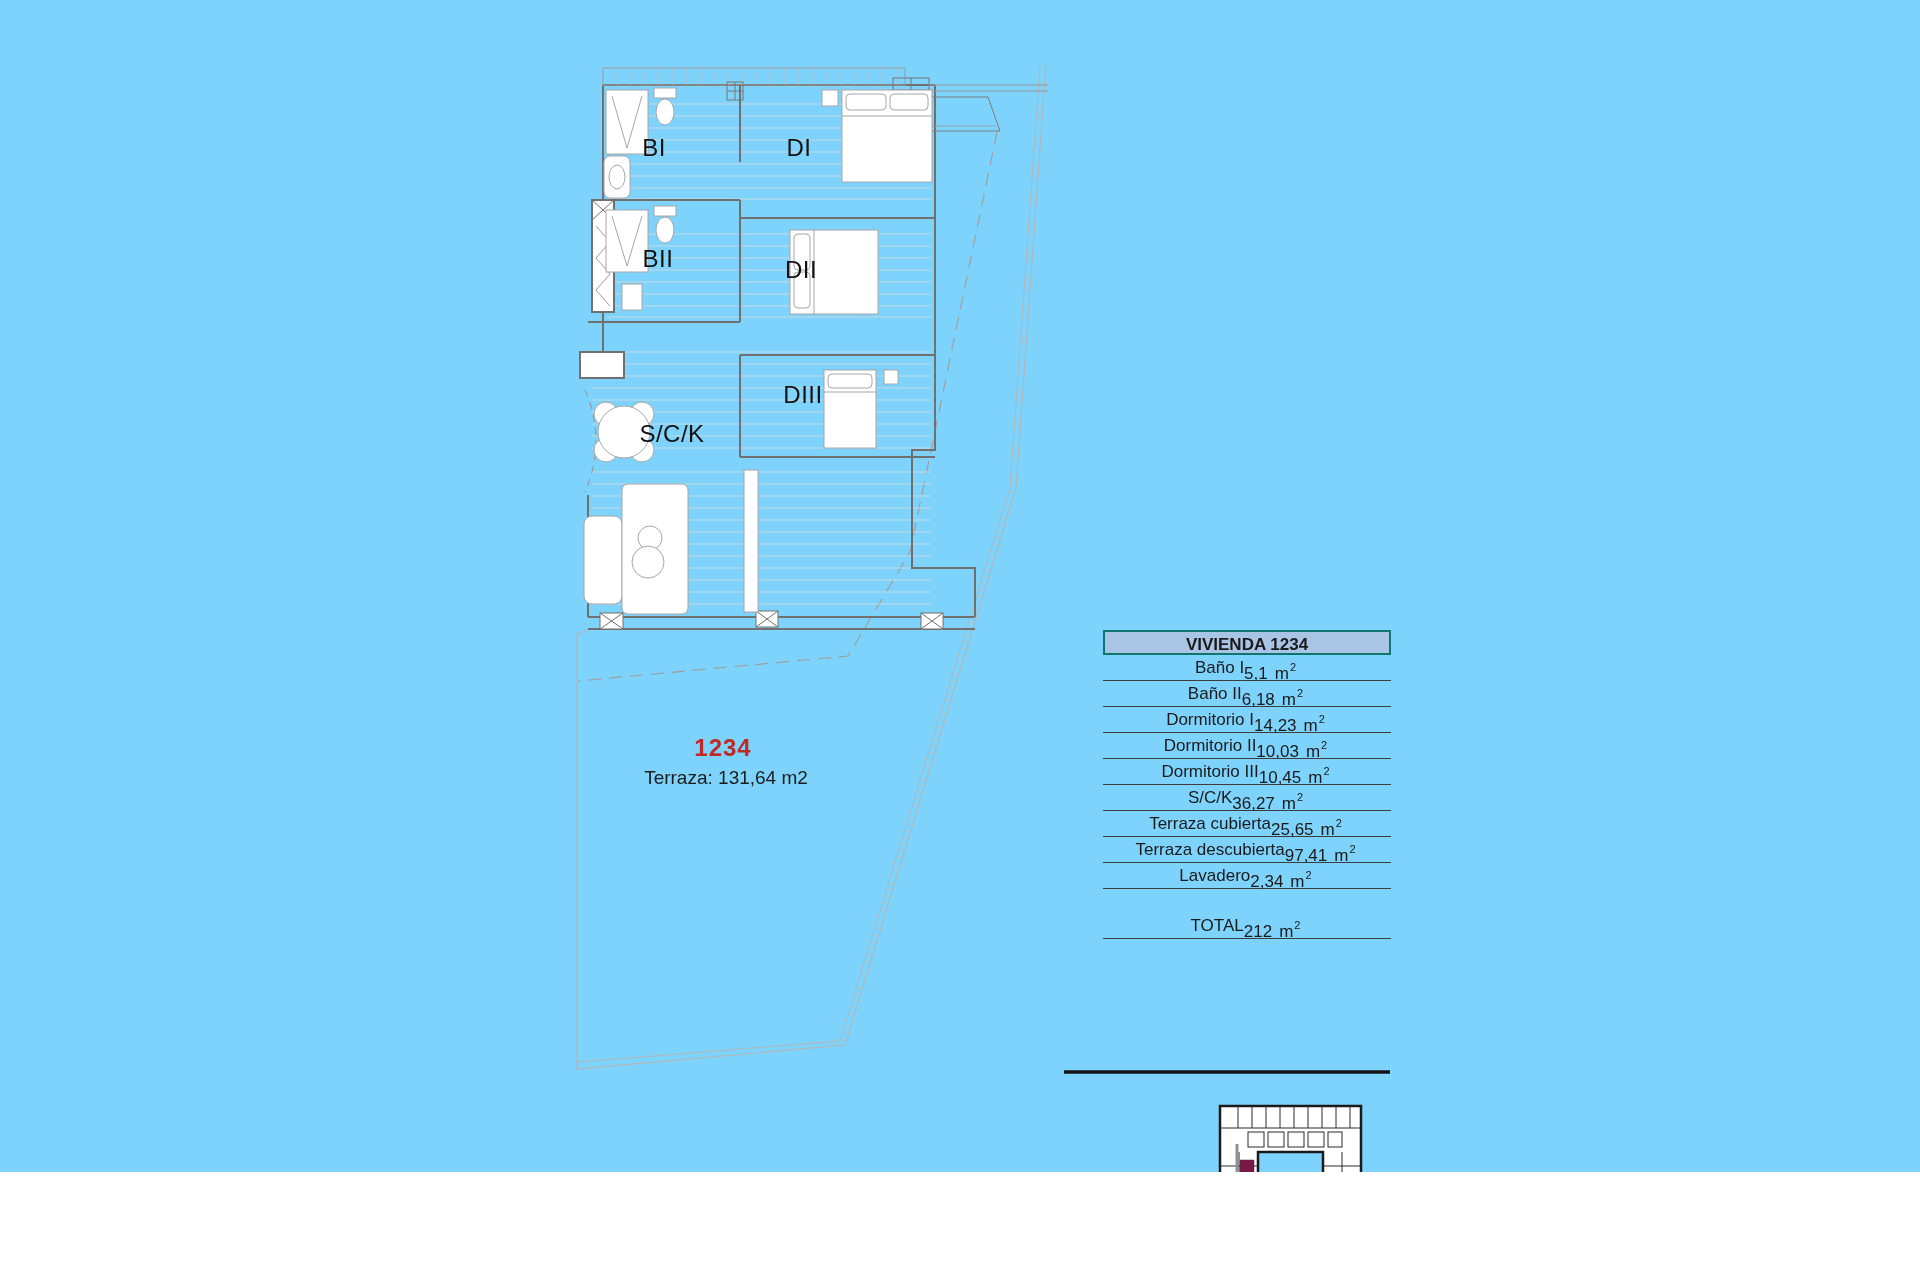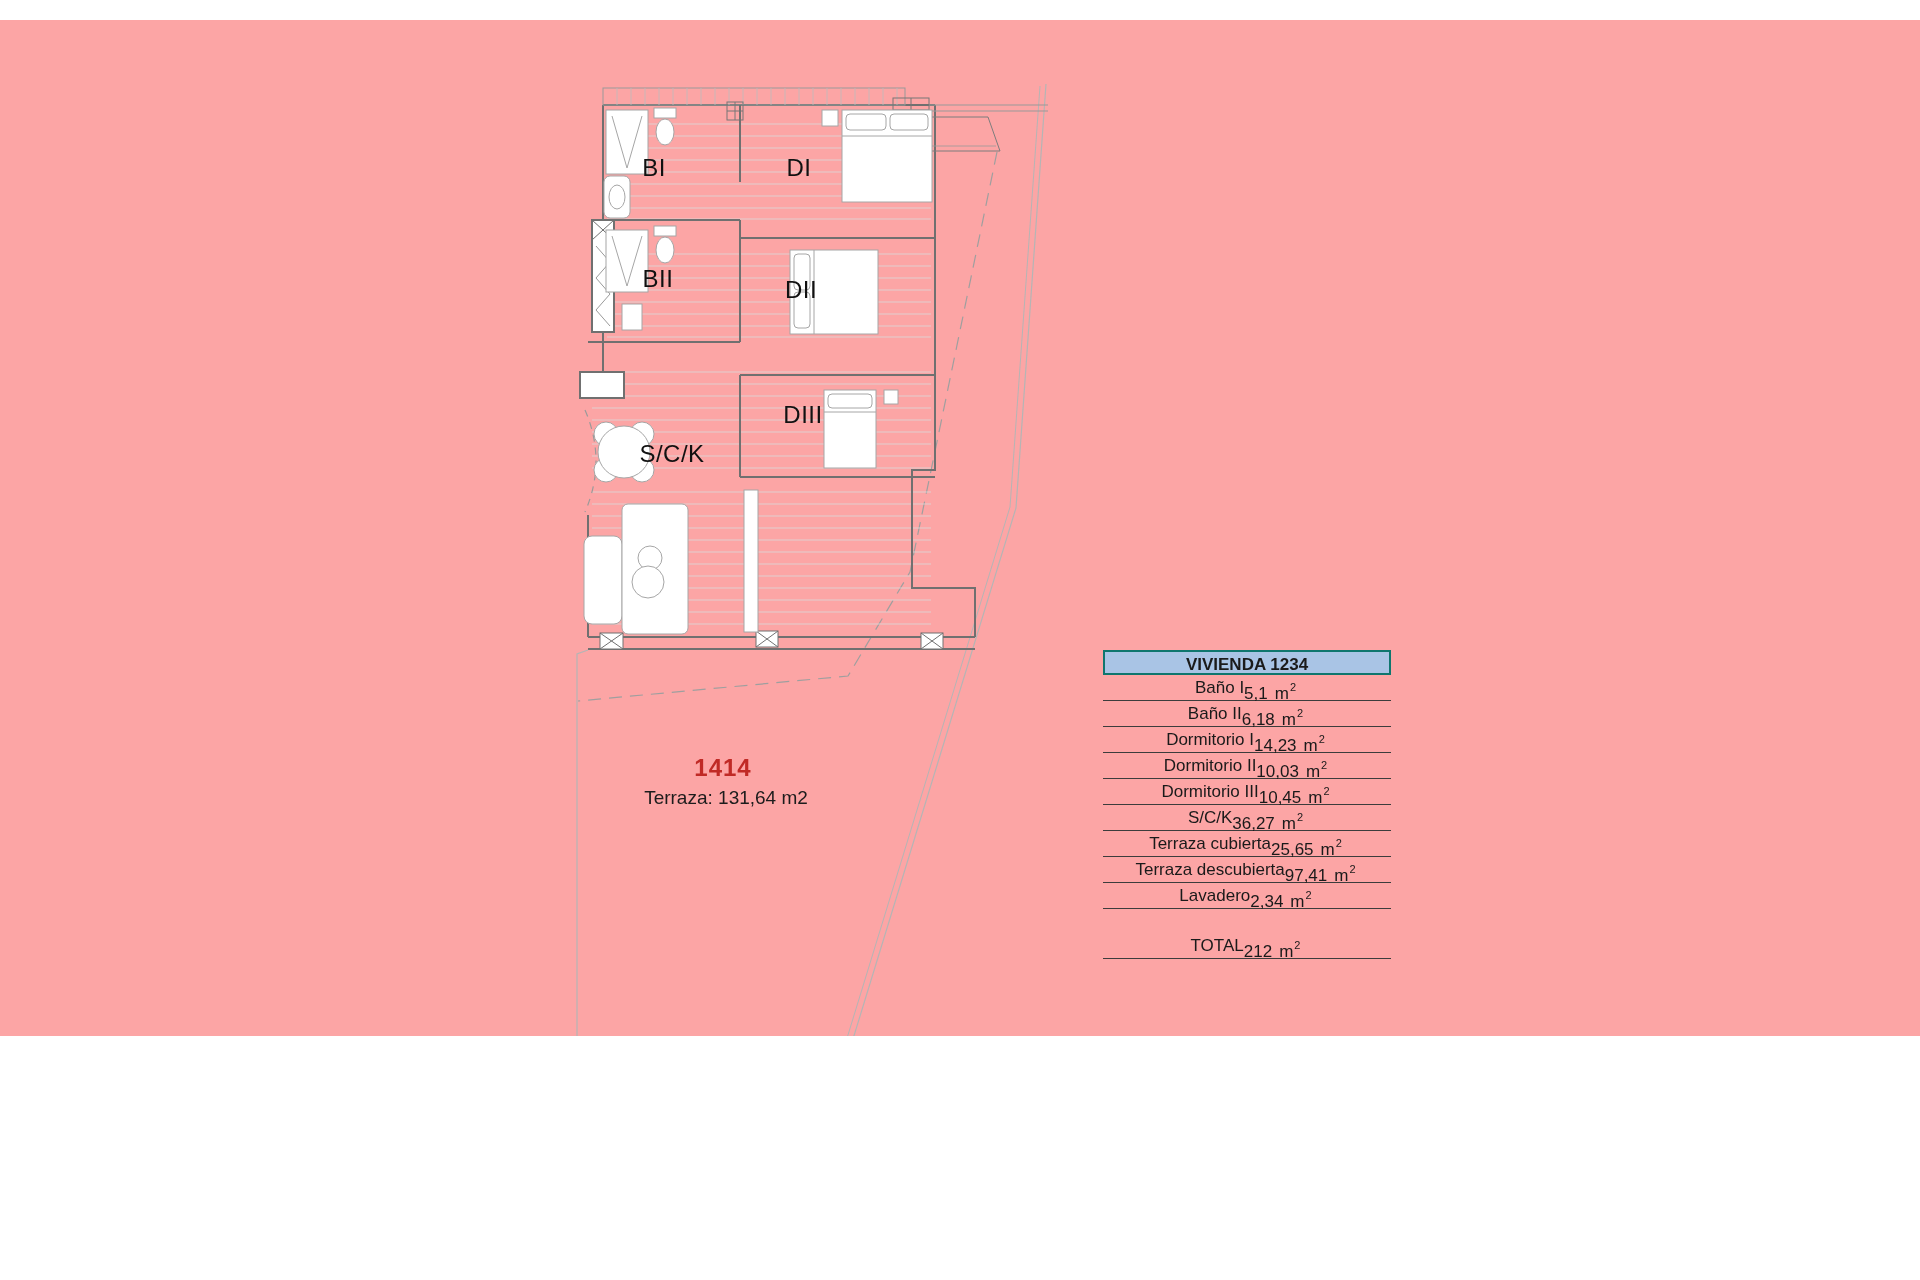--- a/index.html
+++ b/index.html
@@ -1,17 +1,17 @@
 <!DOCTYPE html>
 <html><head>
 <meta charset="utf-8">
 <style>
   html,body{margin:0;padding:0;background:#ffffff;}
-  .page{position:relative;width:1920px;height:1016px;background:#fca5a5;overflow:hidden;
-        font-family:"Liberation Sans", sans-serif;color:#1a1a1a;margin-top:20px;}
+  .page{position:relative;width:1920px;height:1172px;background:#7dd3fc;overflow:hidden;
+        font-family:"Liberation Sans", sans-serif;color:#1a1a1a;}
   svg{position:absolute;left:0;top:0;}
   .room-label{position:absolute;transform:translate(-50%,-50%);font-size:24px;color:#111;
               letter-spacing:.5px;white-space:nowrap;}
   .unit-red{position:absolute;transform:translate(-50%,-50%);font-size:24px;color:#c02a26;
             font-weight:600;letter-spacing:1px;}
   .terr-label{position:absolute;transform:translate(-50%,-50%);font-size:19px;color:#1c1c1c;white-space:nowrap;}
 
   
   .area-table{position:absolute;left:1103px;top:630px;width:288px;font-size:17px;}
   .thead{height:25px;line-height:25px;text-align:center;font-weight:bold;color:#1b1b1b;
@@ -166,21 +166,21 @@
     </g>
   </svg>
 
   <span class="room-label" style="left:654px;top:148px;">BI</span>
   <span class="room-label" style="left:799px;top:148px;">DI</span>
   <span class="room-label" style="left:658px;top:259px;">BII</span>
   <span class="room-label" style="left:801px;top:270px;">DII</span>
   <span class="room-label" style="left:803px;top:395px;">DIII</span>
   <span class="room-label" style="left:672px;top:434px;">S/C/K</span>
 
-  <span class="unit-red" style="left:723px;top:748px;">1414</span>
+  <span class="unit-red" style="left:723px;top:748px;">1234</span>
   <span class="terr-label" style="left:726px;top:778px;">Terraza: 131,64 m2</span>
 
   <div class="area-table">
     <div class="thead">VIVIENDA 1234</div>
 
     <div class="trow">
       <span class="tlabel">Baño I</span>
       <span class="tval"><span>5,1</span><span class="u"><span>m</span><sup>2</sup></span></span>
     </div>
     <div class="trow">

